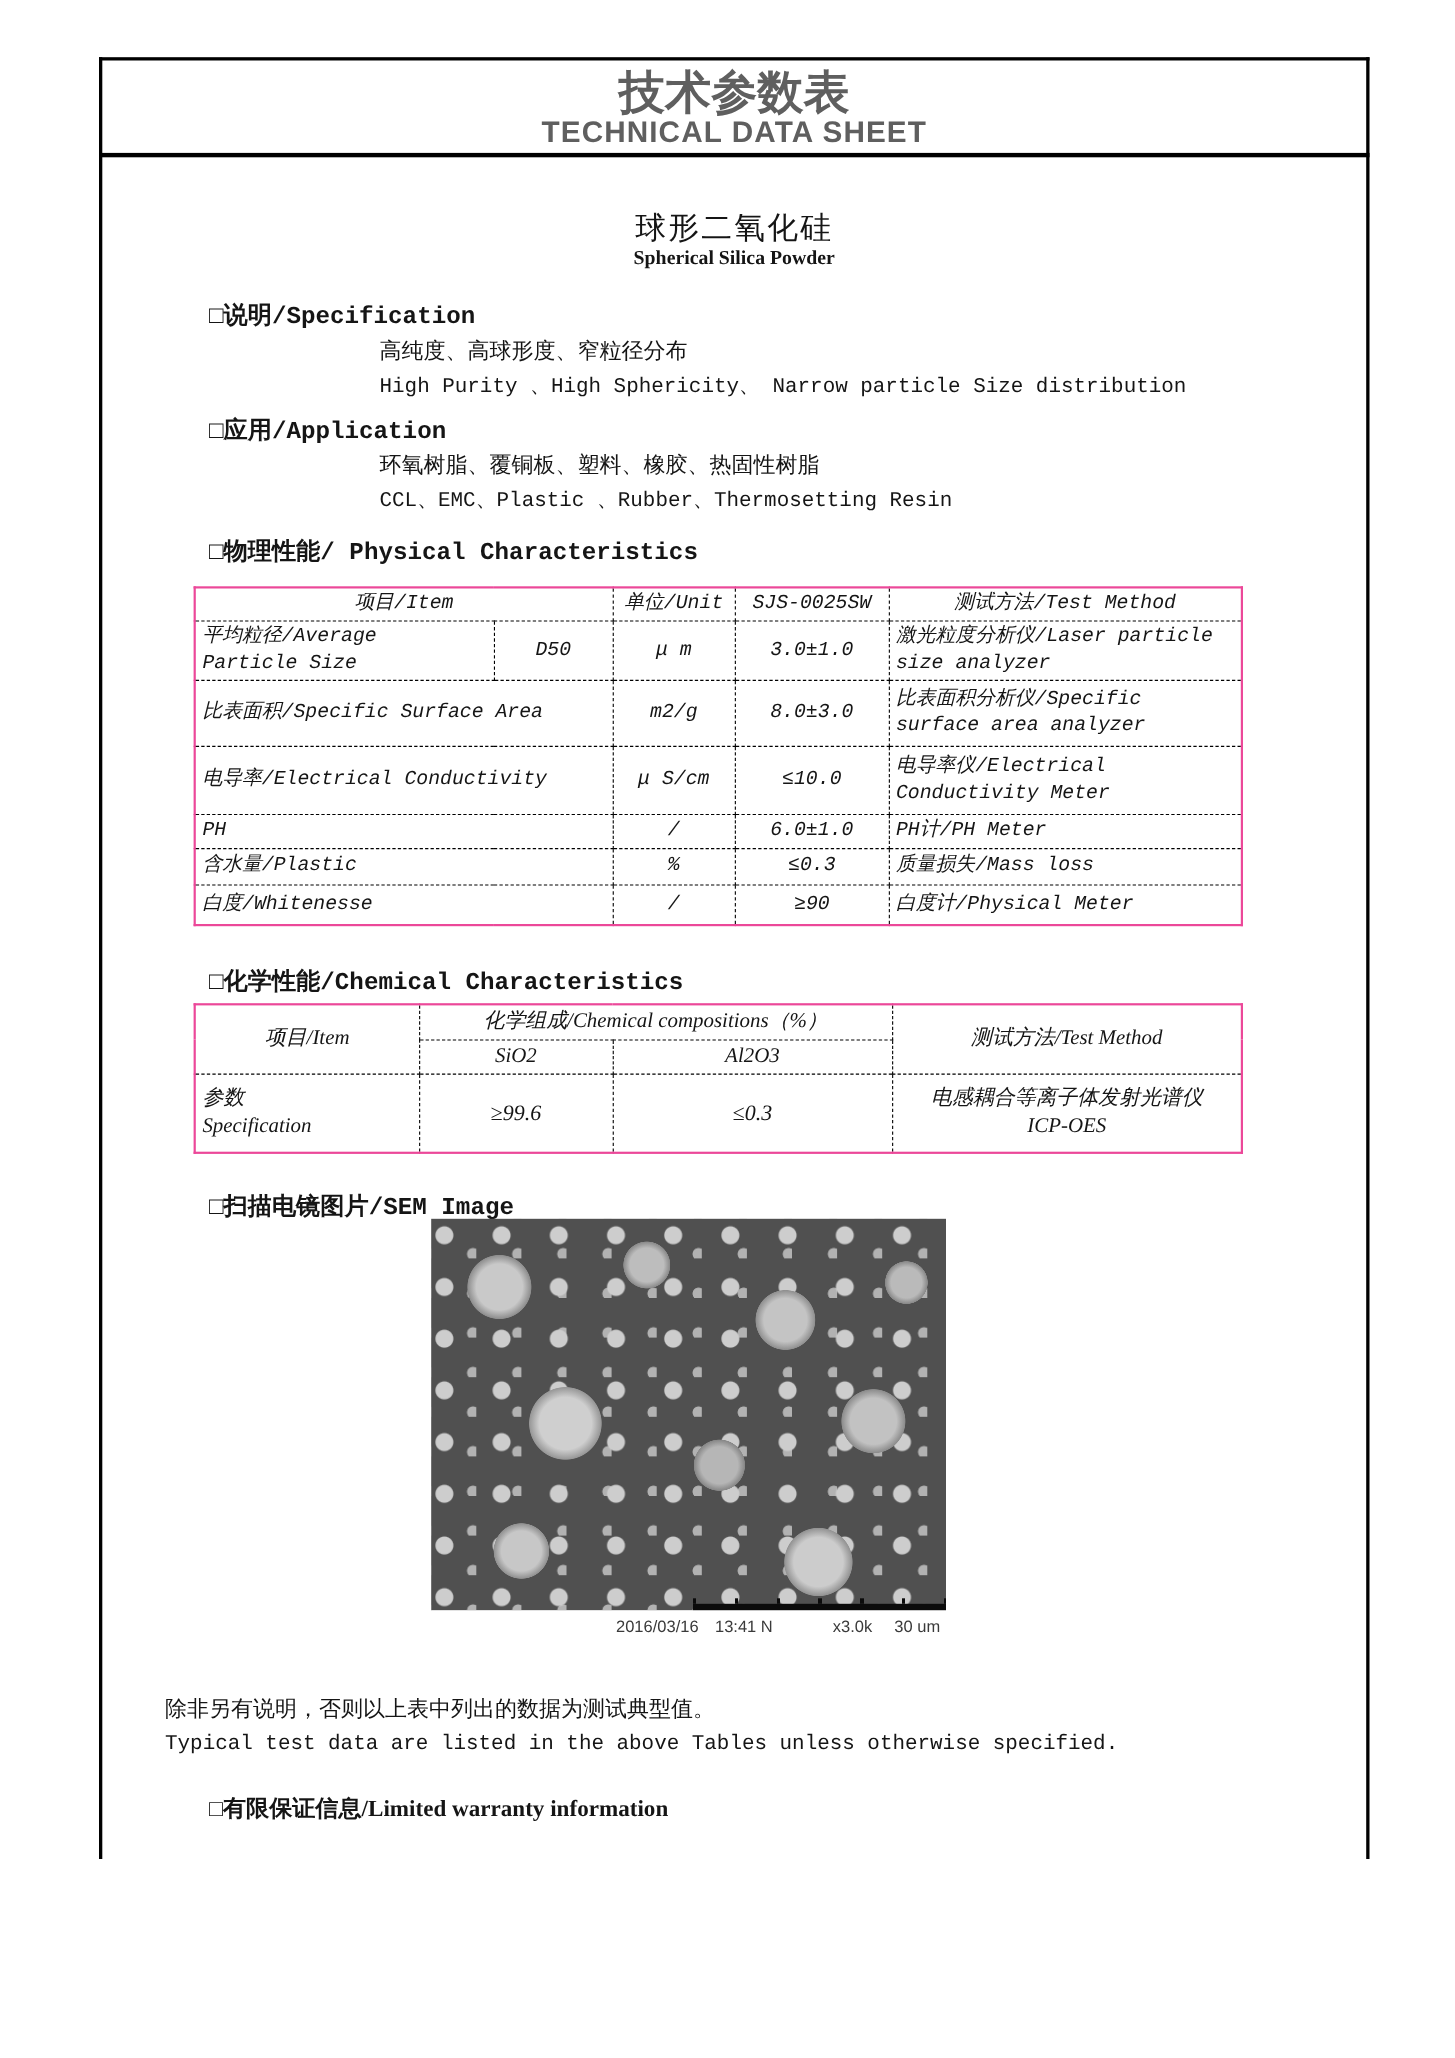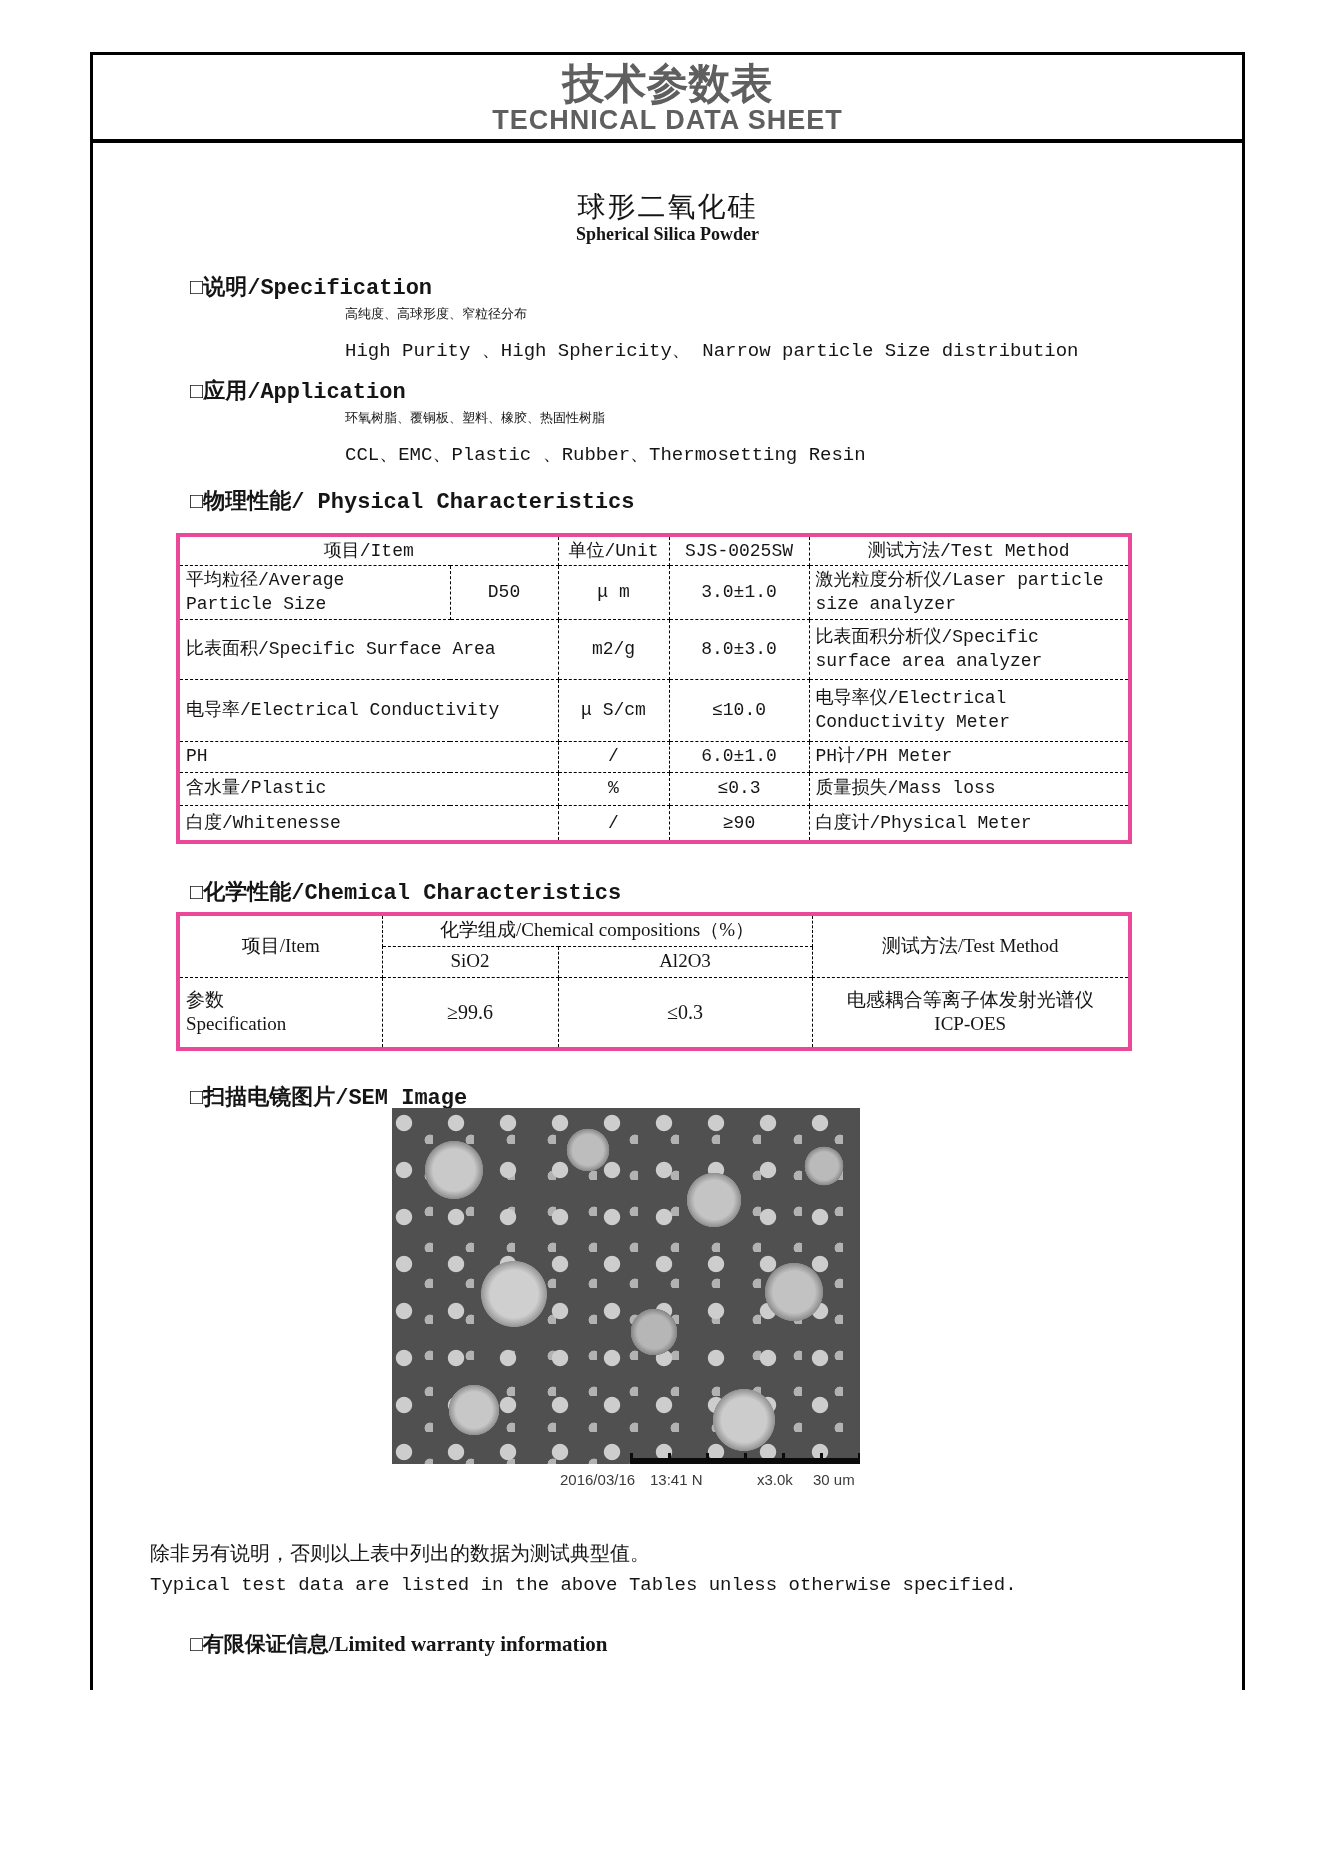--- a/index.html
+++ b/index.html
@@ -9,24 +9,24 @@
   .b-top{position:absolute;left:90px;top:52px;width:1155px;height:3px;background:#000;}
   .b-div{position:absolute;left:90px;top:139px;width:1155px;height:4px;background:#000;}
   .b-left{position:absolute;left:90px;top:52px;width:3px;height:1638px;background:#000;}
   .b-right{position:absolute;left:1242px;top:52px;width:3px;height:1638px;background:#000;}
   .center{position:absolute;left:90px;width:1155px;text-align:center;}
   .hdr-zh{top:56px;font-family:"Liberation Sans",sans-serif;font-weight:bold;font-size:42px;color:#5f5f5f;}
   .hdr-en{top:105px;font-family:"Liberation Sans",sans-serif;font-weight:bold;font-size:27px;letter-spacing:1px;color:#5f5f5f;}
   .prod-zh{top:188px;font-size:28px;letter-spacing:2px;}
   .prod-en{top:224px;font-weight:bold;font-size:18px;}
   .sec{position:absolute;left:190px;font-family:"Liberation Mono",monospace;font-weight:bold;font-size:22px;white-space:nowrap;}
-  .line-zh{position:absolute;left:345px;font-size:13px;white-space:nowrap;}
+  .line-zh{position:absolute;left:345px;font-size:20px;white-space:nowrap;}
   .line-en{position:absolute;left:345px;font-family:"Liberation Mono",monospace;font-size:19px;white-space:nowrap;}
   
-  table.tds{position:absolute;border-collapse:collapse;border:4px solid #ec4899;table-layout:fixed;}
+  table.tds{position:absolute;border-collapse:collapse;border:2px solid #ec4899;table-layout:fixed;font-style:italic;}
   table.tds td{border:1px dashed #000;vertical-align:middle;overflow:hidden;}
   .ptable{left:176px;top:533px;width:952px;font-family:"Liberation Mono",monospace;font-size:18px;line-height:1.35;}
   .ctable{left:176px;top:912px;width:952px;font-family:"Liberation Serif",serif;font-size:19px;line-height:1.3;}
   td.c{text-align:center;}
   td.l{text-align:left;padding:0 6px;}
   td.meth{text-align:left;padding:0 16px 0 6px;}
   td.pr20{padding:0 20px 0 6px;}
   .blk{display:block;}
   .cval{font-size:20px;}
   

